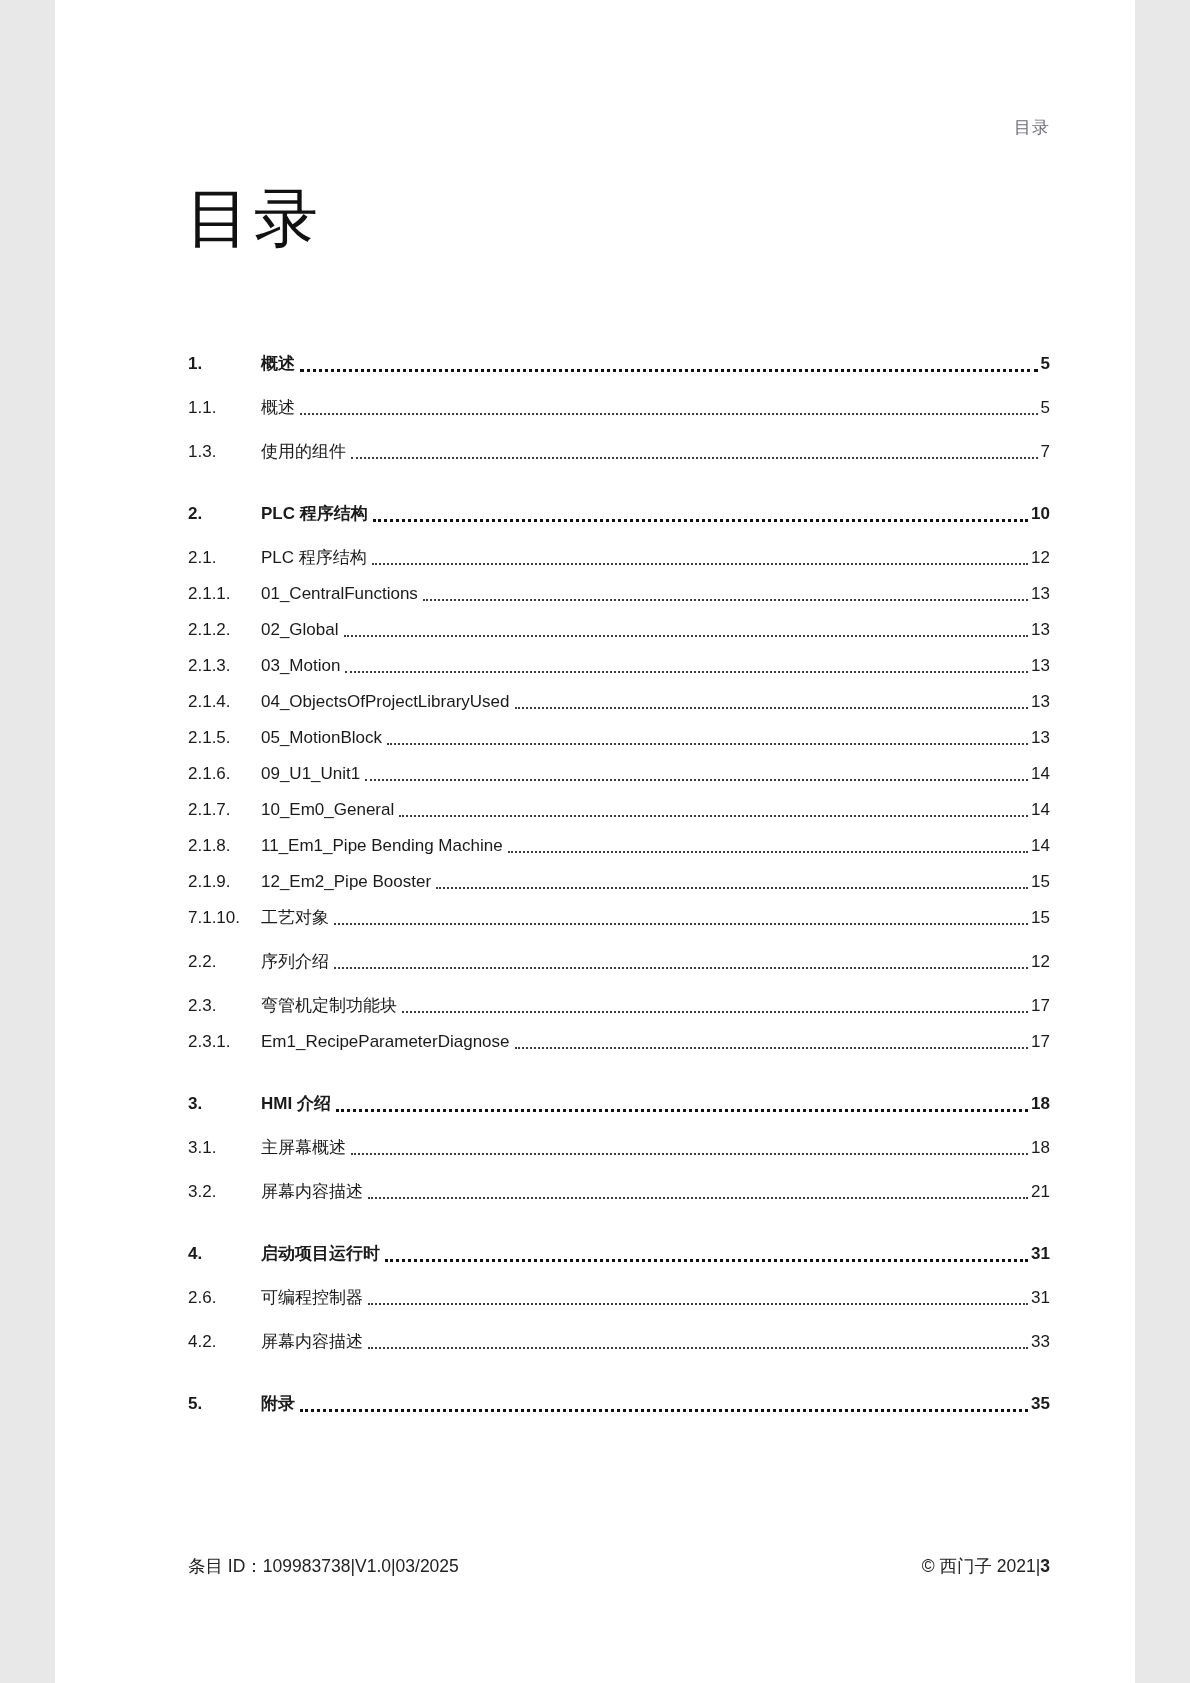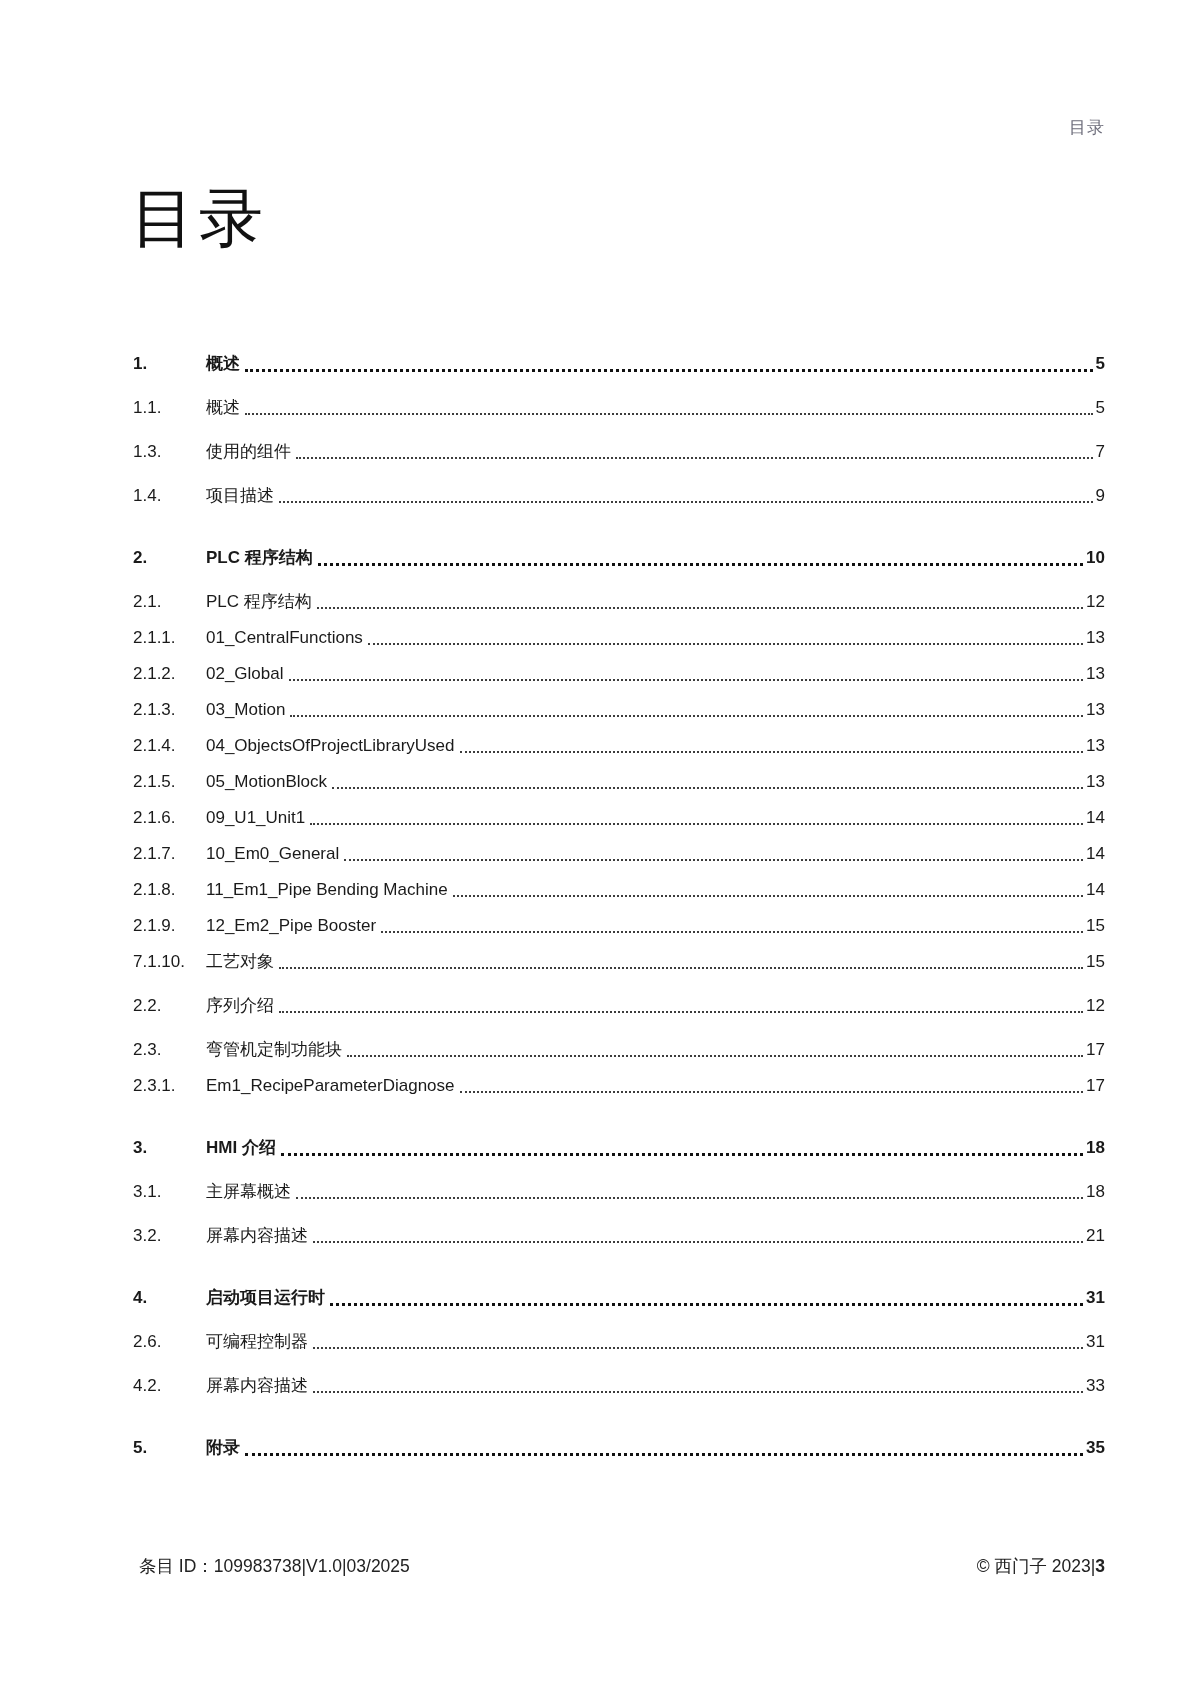--- a/index.html
+++ b/index.html
@@ -1,21 +1,21 @@
 <!DOCTYPE html>
 <html><head>
 <meta charset="utf-8">
 <style>
   * { margin: 0; padding: 0; box-sizing: border-box; }
   html, body { background: #e8e8e8; }
   body { font-family: "Liberation Sans", "DejaVu Sans", sans-serif; }
 
   .page {
     position: relative;
-    width: 1190px;
+    width: 1080px;
     height: 1683px;
     margin: 0 auto;
     background: #ffffff;
     color: #1a1a1a;
     overflow: hidden;
   }
 
   .running-header {
     position: absolute;
     top: 116px;
@@ -77,21 +77,21 @@
   }
   .toc-page {
     flex: 0 0 auto;
     white-space: nowrap;
     text-align: right;
   }
 
   .footer {
     position: absolute;
     top: 1554px;
-    left: 139px;
+    left: 133px;
     right: 85px;
     display: flex;
     justify-content: space-between;
     align-items: baseline;
     font-size: 17.5px;
     color: #222222;
   }
   .footer b { font-weight: 700; }
 </style>
 </head>
@@ -115,26 +115,20 @@
         <span class="toc-title">概述</span>
         <span class="toc-dots"></span>
         <span class="toc-page">5</span>
       </div>
       <div class="toc-row lvl2">
         <span class="toc-num">1.3.</span>
         <span class="toc-title">使用的组件</span>
         <span class="toc-dots"></span>
         <span class="toc-page">7</span>
       </div>
-      <div class="toc-row lvl2">
-        <span class="toc-num">1.4.</span>
-        <span class="toc-title">项目描述</span>
-        <span class="toc-dots"></span>
-        <span class="toc-page">9</span>
-      </div>
       <div class="toc-row lvl1">
         <span class="toc-num">2.</span>
         <span class="toc-title">PLC 程序结构</span>
         <span class="toc-dots"></span>
         <span class="toc-page">10</span>
       </div>
       <div class="toc-row lvl2">
         <span class="toc-num">2.1.</span>
         <span class="toc-title">PLC 程序结构</span>
         <span class="toc-dots"></span>
@@ -257,16 +251,16 @@
       <div class="toc-row lvl1">
         <span class="toc-num">5.</span>
         <span class="toc-title">附录</span>
         <span class="toc-dots"></span>
         <span class="toc-page">35</span>
       </div>
     </nav>
 
   <div class="footer">
     <span>条目 ID：109983738|V1.0|03/2025</span>
-    <span><span>© 西门子 2023|</span><b>3</b></span>
+    <span><span>© 西门子 2021|</span><b>3</b></span>
   </div>
 
 </div>
 
 </body></html>

